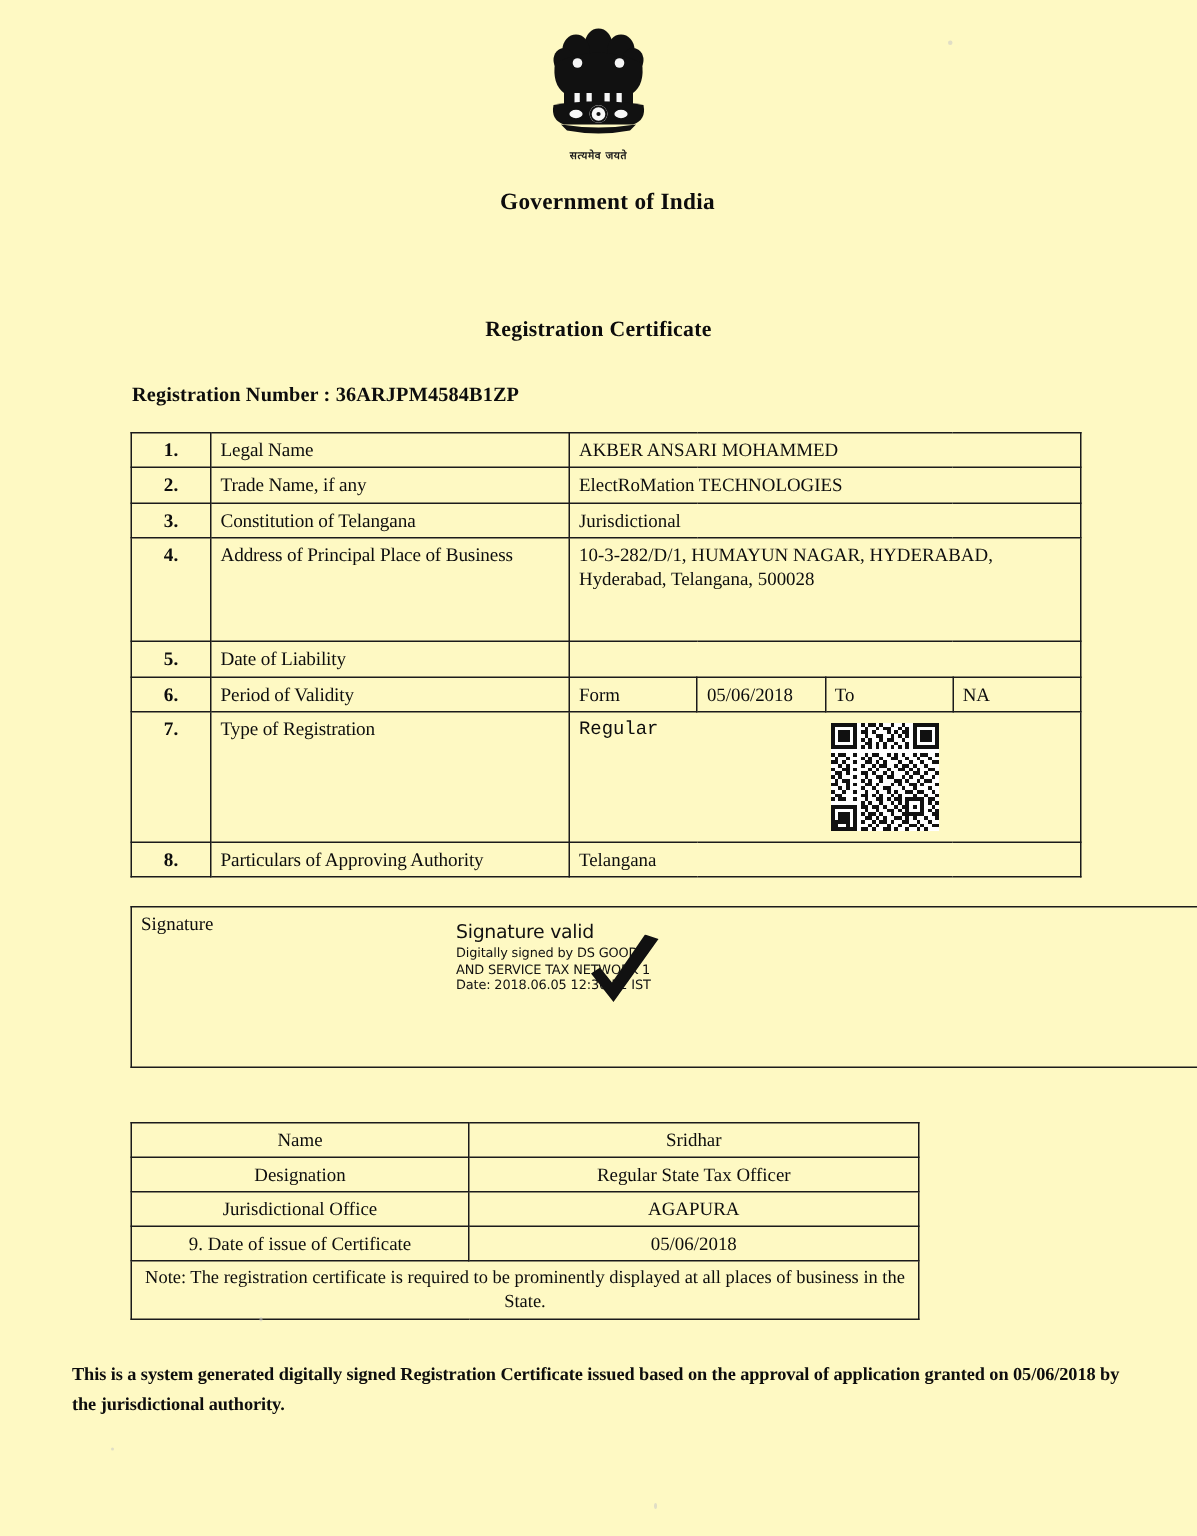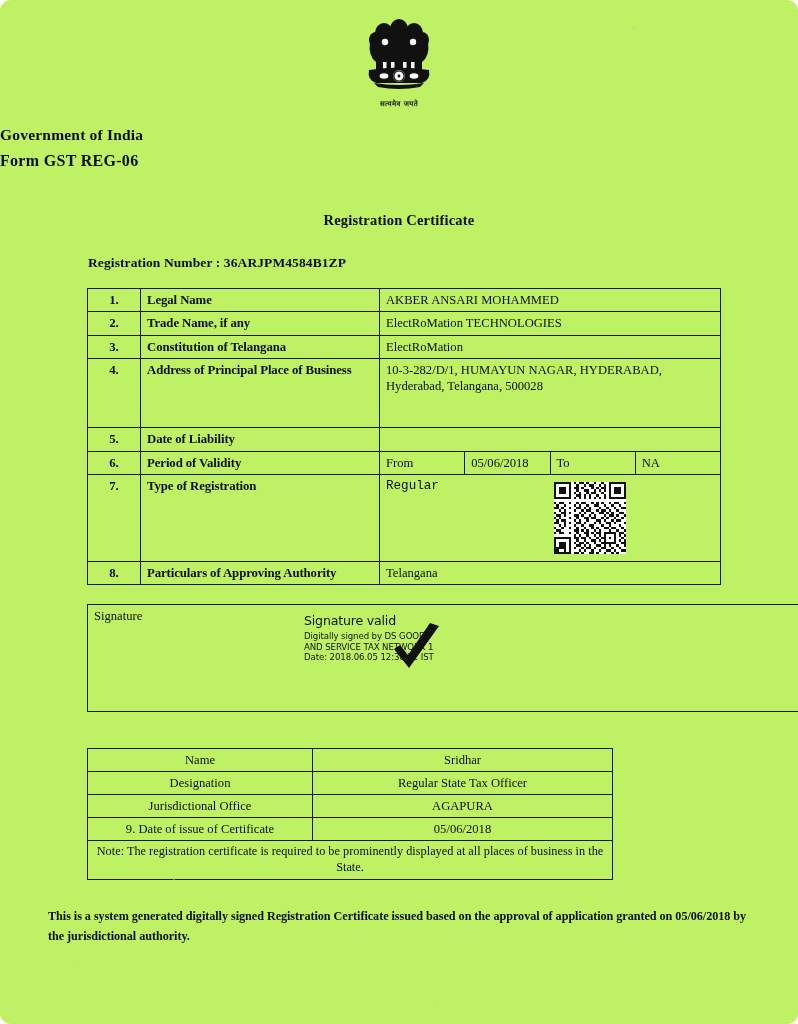--- a/index.html
+++ b/index.html
@@ -12,22 +12,21 @@
     height: 1024px;
     position: relative;
     font-family: "Liberation Serif", serif;
     color: #0d0d0d;
     overflow: hidden;
   }
 
   .page {
     position: absolute;
     inset: 0;
-    background: #bef264;
-    border-radius: 11px;
+    background: #fef9c3;
   }
 
   
   .emblem-wrap {
     position: absolute;
     left: 0; right: 0;
     top: 12px;
     display: flex;
     flex-direction: column;
     align-items: center;
@@ -38,23 +37,23 @@
     font-size: 7px;
     letter-spacing: 0.4px;
     color: #1a1a1a;
     margin-top: 1px;
     font-weight: bold;
   }
 
   
   .heading {
     position: absolute;
-    left: 0; right: 0;
+    left: 12px; right: 0;
     top: 126px;
-    text-align: left;
+    text-align: center;
   }
   .h-gov {
     font-size: 15.5px;
     font-weight: bold;
     letter-spacing: 0.2px;
     margin-bottom: 8px;
   }
   .h-form {
     font-size: 16px;
     font-weight: bold;
@@ -101,21 +100,21 @@
     line-height: 1.28;
   }
   .c-sn {
     width: 40px;
     text-align: center;
     font-weight: bold;
     font-size: 12.8px;
   }
   .c-label {
     width: 226px;
-    font-weight: bold;
+    font-weight: normal;
     font-size: 12.8px;
     letter-spacing: -0.1px;
     margin-top: 22px;
   }
   .c-val {
     font-weight: normal;
     font-size: 12.6px;
   }
 
   #main-table {
@@ -257,21 +256,20 @@
 
           <path d="M18 71 Q43 75 68 71 L64 75 Q43 79 22 75 Z"></path>
         </g>
       </svg>
     </span>
     <div class="emblem-motto">सत्यमेव जयते</div>
   </div>
 
   <div class="heading">
     <div class="h-gov">Government of India</div>
-    <div class="h-form">Form GST REG-06</div>
   </div>
   <div class="h-cert">Registration Certificate</div>
 
   <div class="regno">
     <span>Registration Number :</span>
     <span class="val">36ARJPM4584B1ZP</span>
   </div>
 
   <table class="tbl" id="main-table">
     <tbody>
@@ -281,36 +279,36 @@
       <td class="c-val" colspan="4">AKBER ANSARI MOHAMMED</td>
     </tr>
     <tr>
       <td class="c-sn">2.</td>
       <td class="c-label">Trade Name, if any</td>
       <td class="c-val" colspan="4">ElectRoMation TECHNOLOGIES</td>
     </tr>
     <tr>
       <td class="c-sn">3.</td>
       <td class="c-label">Constitution of Telangana</td>
-      <td class="c-val" colspan="4">ElectRoMation</td>
+      <td class="c-val" colspan="4">Jurisdictional</td>
     </tr>
     <tr class="r-addr">
       <td class="c-sn">4.</td>
       <td class="c-label">Address of Principal Place of Business</td>
       <td class="c-val" colspan="4">10-3-282/D/1, HUMAYUN NAGAR, HYDERABAD, Hyderabad, Telangana, 500028</td>
     </tr>
     <tr>
       <td class="c-sn">5.</td>
       <td class="c-label">Date of Liability</td>
       <td class="c-val" colspan="4"></td>
     </tr>
     <tr>
       <td class="c-sn">6.</td>
       <td class="c-label">Period of Validity</td>
-      <td class="c-val sub-from">From</td>
+      <td class="c-val sub-from">Form</td>
       <td class="c-val sub-date">05/06/2018</td>
       <td class="c-val sub-to">To</td>
       <td class="c-val sub-na">NA</td>
     </tr>
     <tr class="r-type">
       <td class="c-sn">7.</td>
       <td class="c-label">Type of Registration</td>
       <td class="c-val type-cell" colspan="4">
         <span>Regular</span>
         <span class="qr-box">

